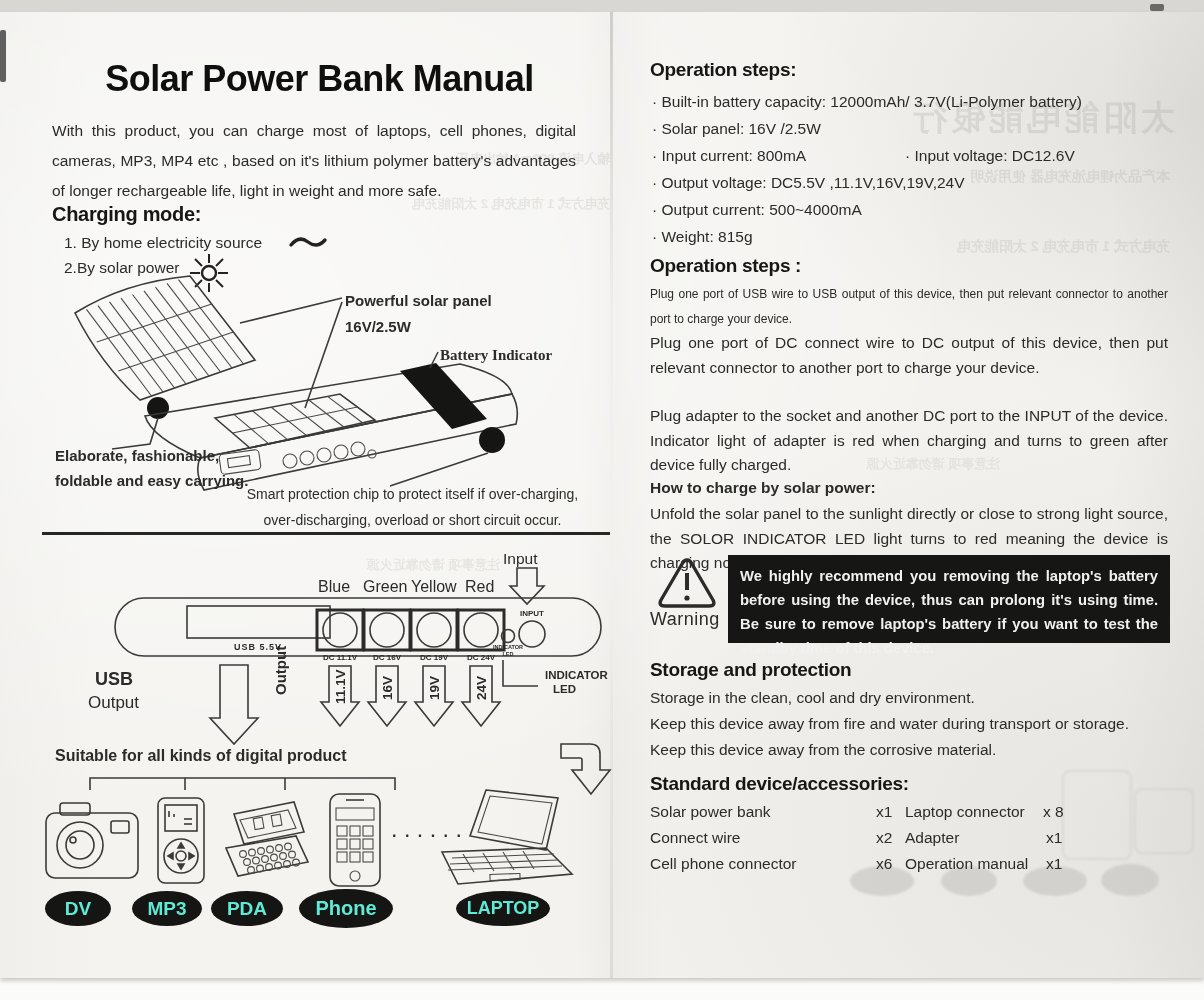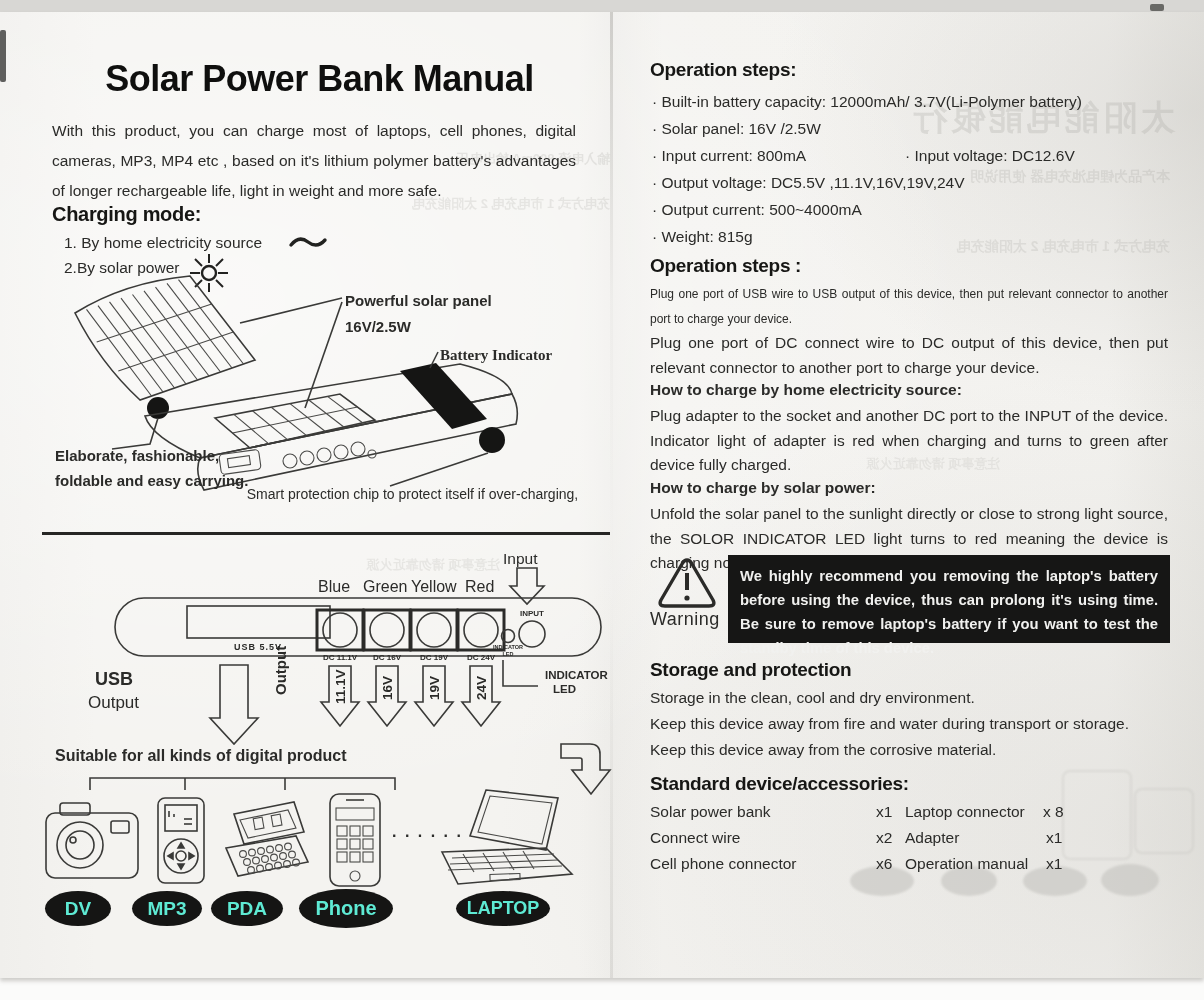--- a/index.html
+++ b/index.html
@@ -140,20 +140,21 @@
       <polyline points="118,150 110,176 72,181"></polyline>
       <polyline points="448,185 350,218"></polyline>
     </g>
   </svg>
   <div class="t" style="left:345px;top:292px;font-size:15px;font-weight:600;">Powerful solar panel</div>
   <div class="t" style="left:345px;top:318px;font-size:15px;font-weight:600;">16V/2.5W</div>
   <div class="t" style="left:440px;top:346px;font-size:15px;font-weight:600;font-family:Liberation Serif, serif;">Battery Indicator</div>
   <div class="t" style="left:55px;top:447px;font-size:15px;font-weight:600;">Elaborate, fashionable,</div>
   <div class="t" style="left:55px;top:472px;font-size:15px;font-weight:600;">foldable and easy carrying.</div>
   <div class="t" style="left:240px;top:486px;width:345px;text-align:center;font-size:14px;">Smart protection chip to protect itself if over-charging,</div>
+  <div class="t" style="left:240px;top:512px;width:345px;text-align:center;font-size:14px;">over-discharging, overload or short circuit occur.</div>
 
   <div class="abs" style="left:42px;top:532px;width:568px;height:2.5px;background:#262624;"></div>
 
   <div class="t" style="left:503px;top:549px;font-size:15.5px;">Input</div>
 
   <svg style="left:110px;top:550px;" width="500" height="115" viewBox="0 0 500 115">
 
     <path class="ln" d="M407,18 L427,18 L427,36 L434,36 L417,54 L400,36 L407,36 Z" fill="#f6f5f2"></path>
 
     <rect x="5" y="48" width="486" height="58" rx="29" class="ln" fill="#f5f4f1"></rect>
@@ -322,21 +323,20 @@
   <div class="t" style="left:652px;top:119px;font-size:15.5px;">· Solar panel: 16V /2.5W</div>
   <div class="t" style="left:652px;top:146px;font-size:15.5px;">· Input current: 800mA</div>
   <div class="t" style="left:905px;top:146px;font-size:15.5px;">· Input voltage: DC12.6V</div>
   <div class="t" style="left:652px;top:173px;font-size:15.5px;">· Output voltage: DC5.5V ,11.1V,16V,19V,24V</div>
   <div class="t" style="left:652px;top:200px;font-size:15.5px;">· Output current: 500~4000mA</div>
   <div class="t" style="left:652px;top:227px;font-size:15.5px;text-align:center;">· Weight: 815g</div>
 
   <div class="t head" style="left:650px;top:254px;font-size:19px;">Operation steps :</div>
   <div class="t just" style="left:650px;top:282px;width:518px;font-size:12px;line-height:24.5px;">Plug one port of USB wire to USB output of this device, then put relevant connector to another port to charge your device.</div>
   <div class="t just" style="left:650px;top:331px;width:518px;font-size:15.5px;line-height:24.5px;">Plug one port of DC connect wire to DC output of this device, then put relevant connector to another port to charge your device.</div>
-  <div class="t b" style="left:650px;top:380px;font-size:15.5px;">How to charge by home electricity source:</div>
   <div class="t just" style="left:650px;top:404px;width:518px;font-size:15.5px;line-height:24.5px;">Plug adapter to the socket and another DC port to the INPUT of the device. Indicator light of adapter is red when charging and turns to green after device fully charged.</div>
   <div class="t b" style="left:650px;top:478px;font-size:15.5px;">How to charge by solar power:</div>
   <div class="t just" style="left:650px;top:502px;width:518px;font-size:15.5px;line-height:24.5px;">Unfold the solar panel to the sunlight directly or close to strong light source, the SOLOR INDICATOR LED light turns to red meaning the device is charging now.</div>
 
   <svg style="left:655px;top:556px;" width="64" height="54" viewBox="0 0 64 54">
     <path d="M32,4 Q35,4 37,8 L58,44 Q61,50 54,50 L10,50 Q3,50 6,44 L27,8 Q29,4 32,4 Z" fill="none" stroke="#2b2b29" stroke-width="3.4" stroke-linejoin="round"></path>
     <line x1="32" y1="17" x2="32" y2="34" stroke="#2b2b29" stroke-width="4"></line>
     <circle cx="32" cy="42" r="2.6" fill="#2b2b29"></circle>
   </svg>
   <div class="t" style="left:650px;top:608px;font-size:18px;letter-spacing:.5px;">Warning</div>

